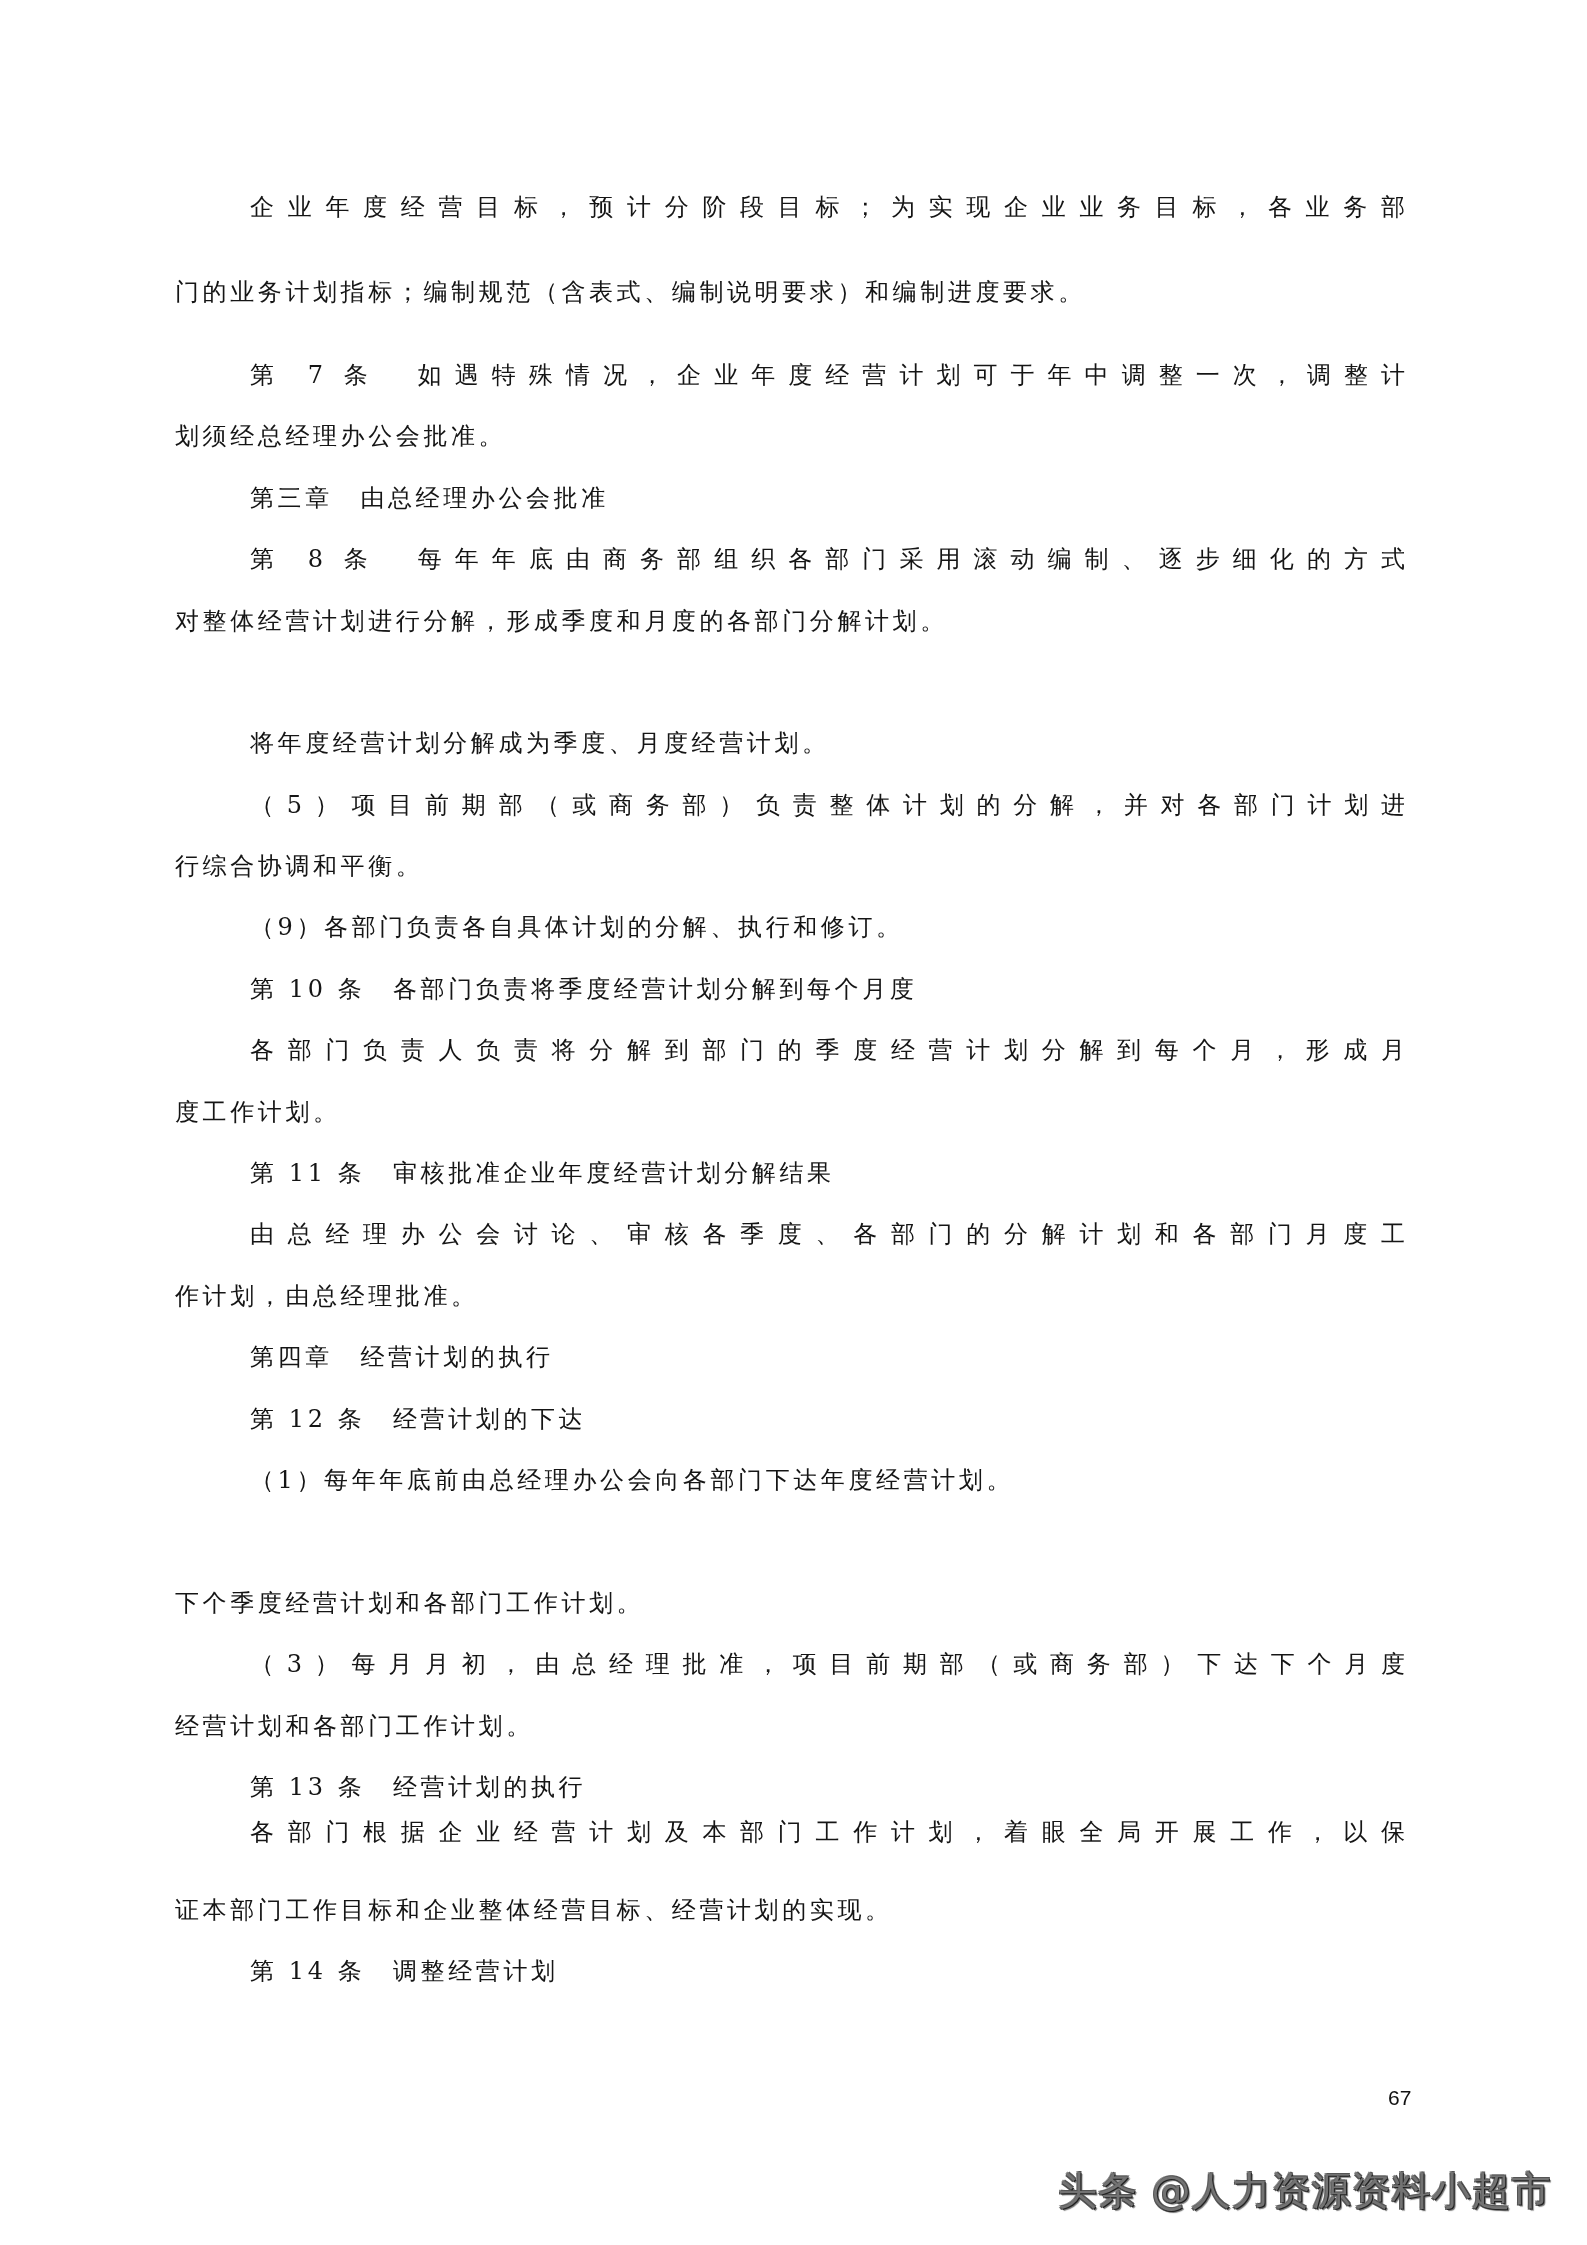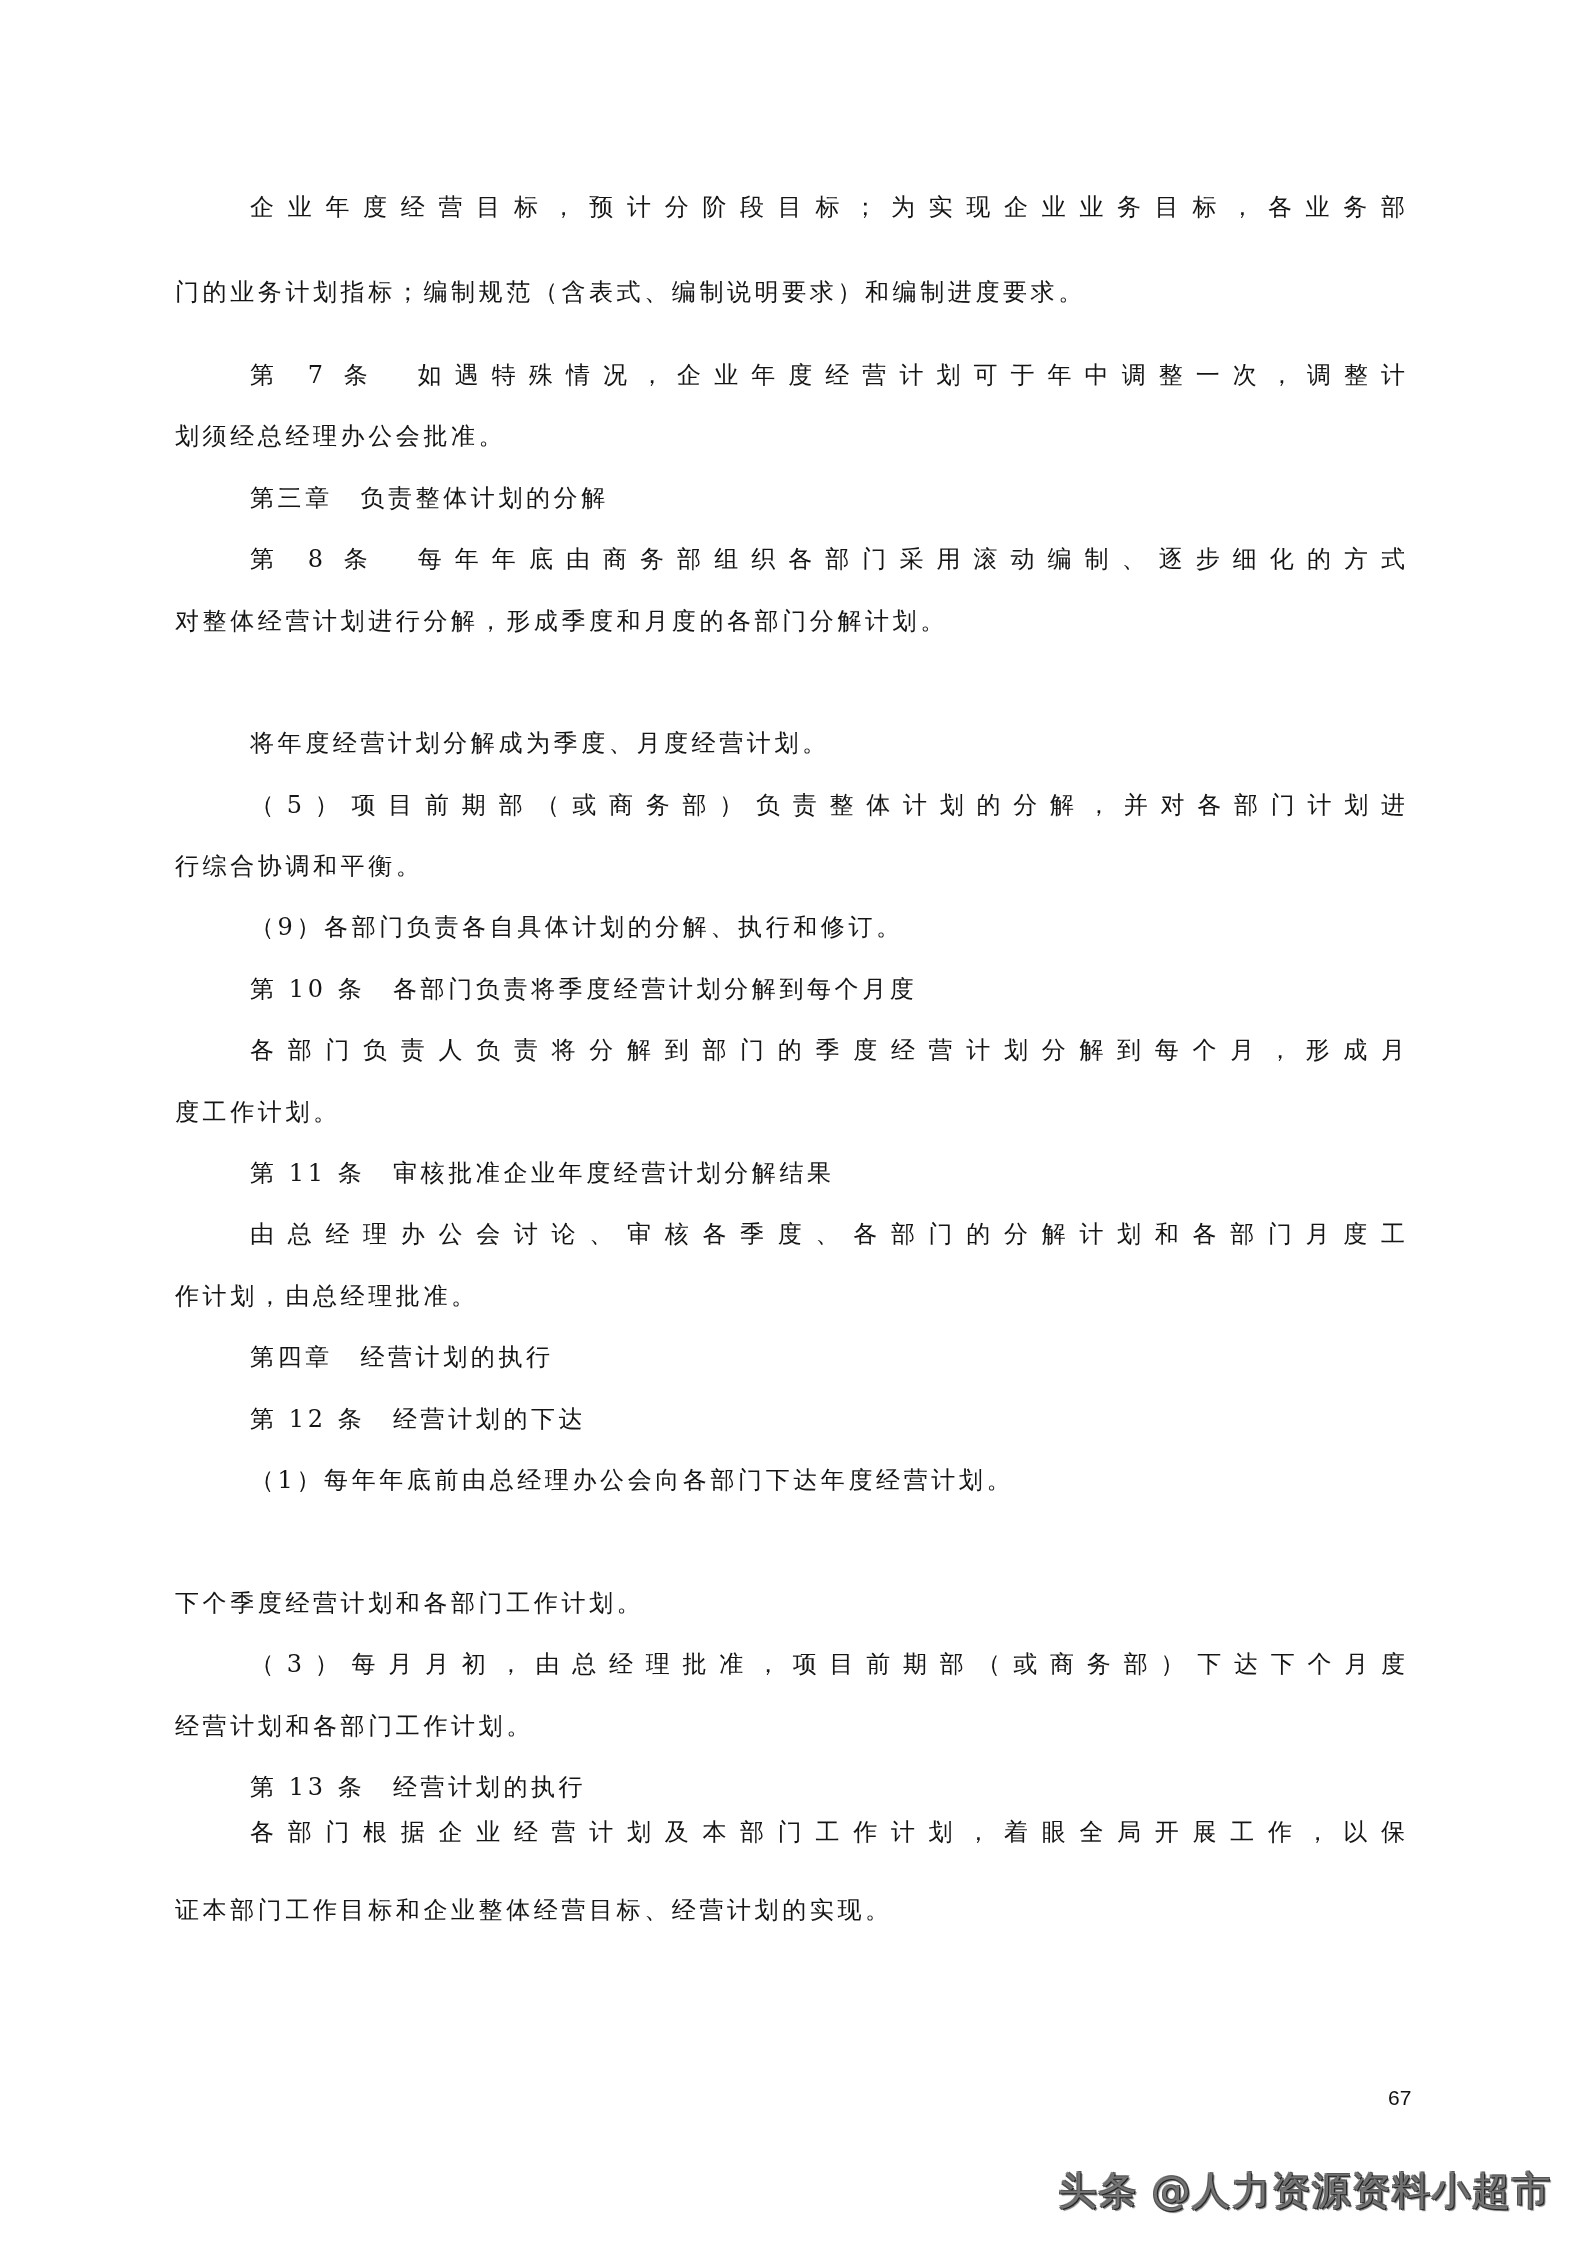--- a/index.html
+++ b/index.html
@@ -74,21 +74,21 @@
 <body>
 
 <div class="page">
 
   <div class="line ind full" style="top:176px">企业年度经营目标，预计分阶段目标；为实现企业业务目标，各业务部</div>
   <div class="line cont" style="top:261px">门的业务计划指标；编制规范（含表式、编制说明要求）和编制进度要求。</div>
 
   <div class="line ind full" style="top:344px">第 7 条　如遇特殊情况，企业年度经营计划可于年中调整一次，调整计</div>
   <div class="line cont" style="top:405px">划须经总经理办公会批准。</div>
 
-  <div class="line ind" style="top:467px">第三章　负责整体计划的分解</div>
+  <div class="line ind" style="top:467px">第三章　由总经理办公会批准</div>
 
   <div class="line ind full" style="top:528px">第 8 条　每年年底由商务部组织各部门采用滚动编制、逐步细化的方式</div>
   <div class="line cont" style="top:590px">对整体经营计划进行分解，形成季度和月度的各部门分解计划。</div>
 
   <div class="line ind" style="top:712px">将年度经营计划分解成为季度、月度经营计划。</div>
 
   <div class="line ind full" style="top:774px">（5）项目前期部（或商务部）负责整体计划的分解，并对各部门计划进</div>
   <div class="line cont" style="top:835px">行综合协调和平衡。</div>
 
   <div class="line ind" style="top:896px">（9）各部门负责各自具体计划的分解、执行和修订。</div>
@@ -106,16 +106,17 @@
   <div class="line ind" style="top:1388px">第 12 条　经营计划的下达</div>
   <div class="line ind" style="top:1449px">（1）每年年底前由总经理办公会向各部门下达年度经营计划。</div>
   <div class="line cont" style="top:1572px">下个季度经营计划和各部门工作计划。</div>
   <div class="line ind full" style="top:1633px">（3）每月月初，由总经理批准，项目前期部（或商务部）下达下个月度</div>
   <div class="line cont" style="top:1695px">经营计划和各部门工作计划。</div>
 
   <div class="line ind" style="top:1756px">第 13 条　经营计划的执行</div>
   <div class="line ind full" style="top:1801px">各部门根据企业经营计划及本部门工作计划，着眼全局开展工作，以保</div>
   <div class="line cont" style="top:1879px">证本部门工作目标和企业整体经营目标、经营计划的实现。</div>
 
+  <div class="line ind" style="top:1940px">第 14 条　调整经营计划</div>
 
   <div class="page-number">67</div>
   <div class="watermark">头条 @人力资源资料小超市</div>
 </div>
 
 </body></html>

